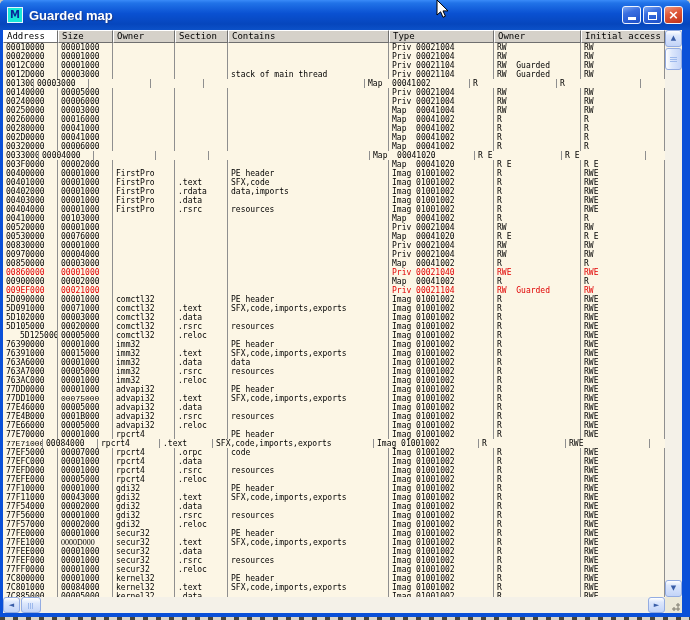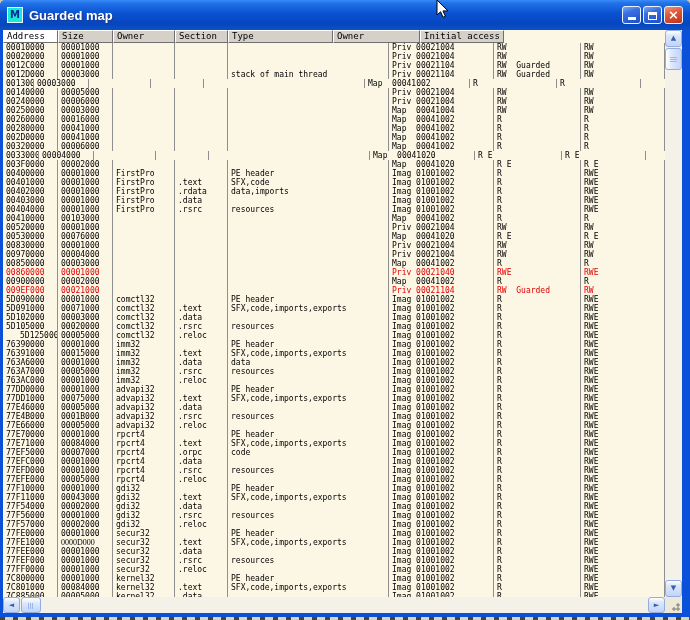--- a/index.html
+++ b/index.html
@@ -98,20 +98,21 @@
       </div>
     </div>
   </div>
 
   <div class="client">
     <div class="header-row">
         <div class="hcell active" style="width: 55px;">Address</div>
         <div class="hcell" style="width: 55px;">Size</div>
         <div class="hcell" style="width: 62px;">Owner</div>
         <div class="hcell" style="width: 53px;">Section</div>
+        <div class="hcell" style="width: 161px;">Contains</div>
         <div class="hcell" style="width: 105px;">Type</div>
         <div class="hcell" style="width: 87px;">Owner</div>
         <div class="hcell" style="width: 84px;">Initial access</div>
       </div>
     <div class="rows">
         <div class="row">
           <div class="cell" style="width: 55px;">00010000</div>
           <div class="cell" style="width: 55px;">00001000</div>
           <div class="cell" style="width: 62px;"></div>
           <div class="cell" style="width: 53px;"></div>
@@ -495,21 +496,21 @@
           <div class="cell" style="width: 55px;">00001000</div>
           <div class="cell" style="width: 62px;">advapi32</div>
           <div class="cell" style="width: 53px;"></div>
           <div class="cell" style="width: 161px;">PE header</div>
           <div class="cell" style="width: 105px;">Imag 01001002</div>
           <div class="cell" style="width: 87px;">R</div>
           <div class="cell" style="width: 84px;">RWE</div>
         </div>
         <div class="row">
           <div class="cell" style="width: 55px;">77DD1000</div>
-          <div class="cell" style="width: 55px;">00075000</div>
+          <div class="cell" style="width: 55px; font-family: Liberation Mono, monospace;">00075000</div>
           <div class="cell" style="width: 62px;">advapi32</div>
           <div class="cell" style="width: 53px;">.text</div>
           <div class="cell" style="width: 161px;">SFX,code,imports,exports</div>
           <div class="cell" style="width: 105px;">Imag 01001002</div>
           <div class="cell" style="width: 87px;">R</div>
           <div class="cell" style="width: 84px;">RWE</div>
         </div>
         <div class="row">
           <div class="cell" style="width: 55px;">77E46000</div>
           <div class="cell" style="width: 55px;">00005000</div>
@@ -544,21 +545,21 @@
           <div class="cell" style="width: 55px;">77E70000</div>
           <div class="cell" style="width: 55px;">00001000</div>
           <div class="cell" style="width: 62px;">rpcrt4</div>
           <div class="cell" style="width: 53px;"></div>
           <div class="cell" style="width: 161px;">PE header</div>
           <div class="cell" style="width: 105px;">Imag 01001002</div>
           <div class="cell" style="width: 87px;">R</div>
           <div class="cell" style="width: 84px;">RWE</div>
         </div>
         <div class="row">
-          <div class="cell" style="width: 55px;">77E71000</div>
+          <div class="cell" style="width: 40px; font-family: Liberation Mono, monospace;">77E71000</div>
           <div class="cell" style="width: 55px;">00084000</div>
           <div class="cell" style="width: 62px;">rpcrt4</div>
           <div class="cell" style="width: 53px;">.text</div>
           <div class="cell" style="width: 161px;">SFX,code,imports,exports</div>
           <div class="cell" style="width: 105px;">Imag 01001002</div>
           <div class="cell" style="width: 87px;">R</div>
           <div class="cell" style="width: 84px;">RWE</div>
         </div>
         <div class="row">
           <div class="cell" style="width: 55px;">77EF5000</div>

